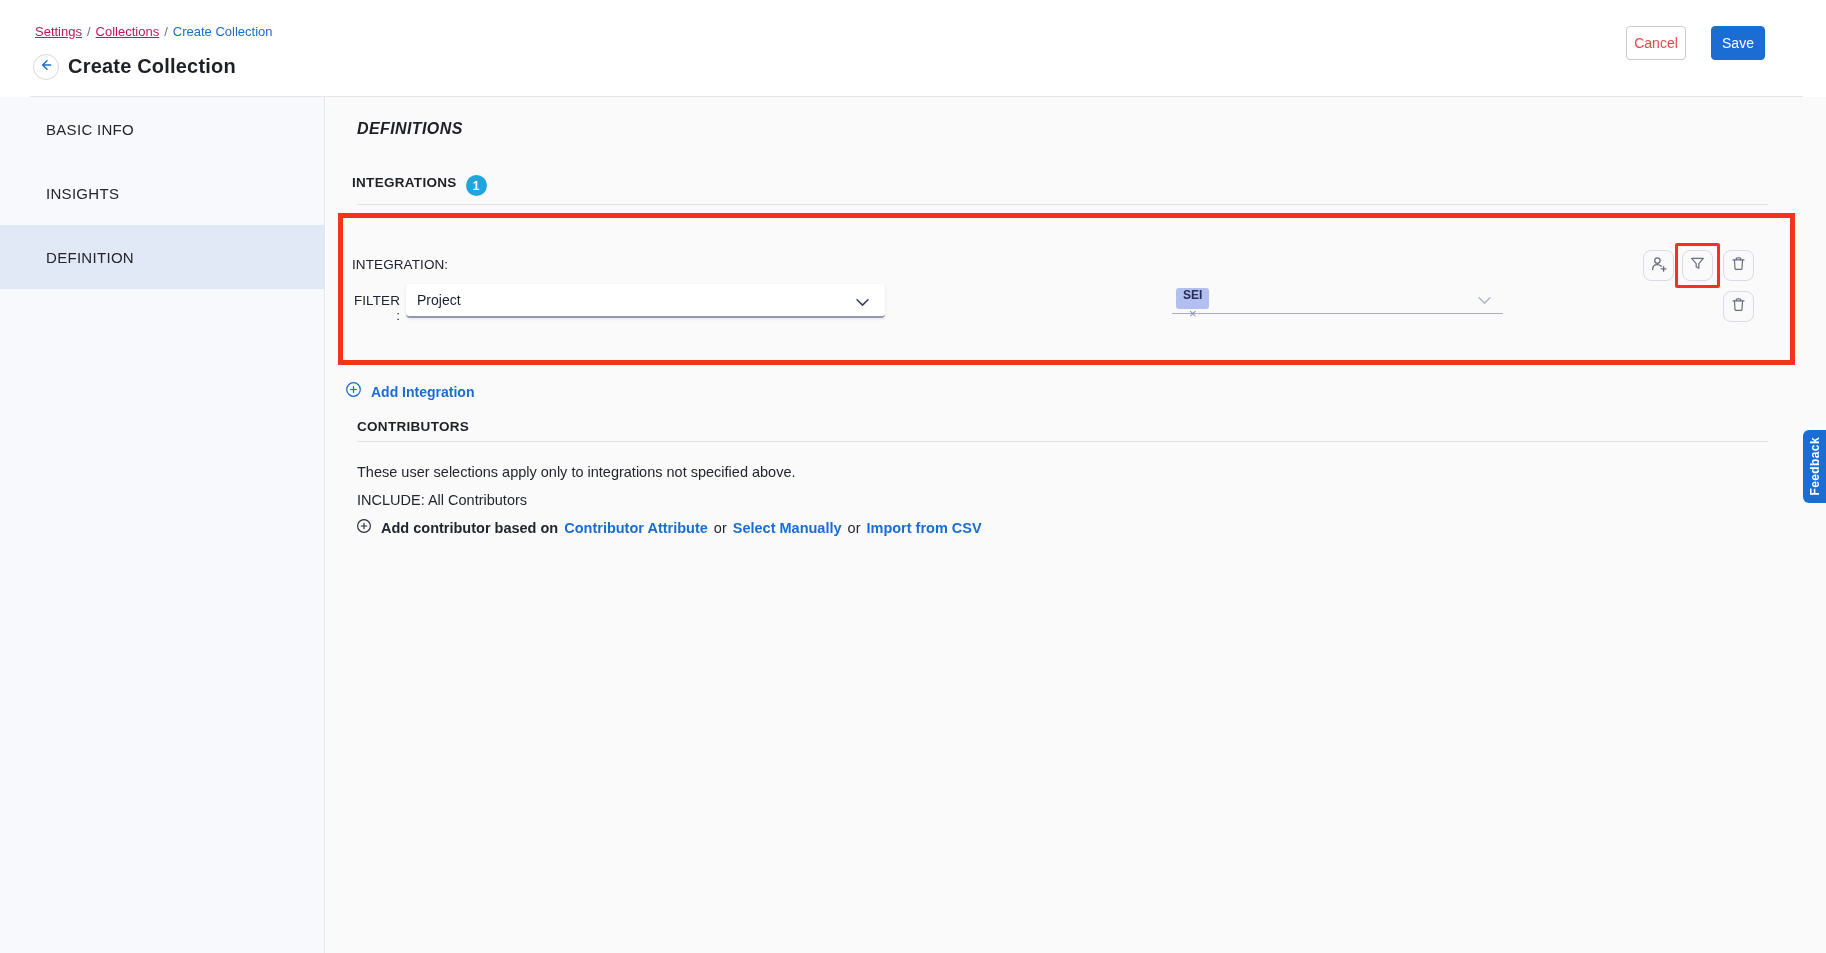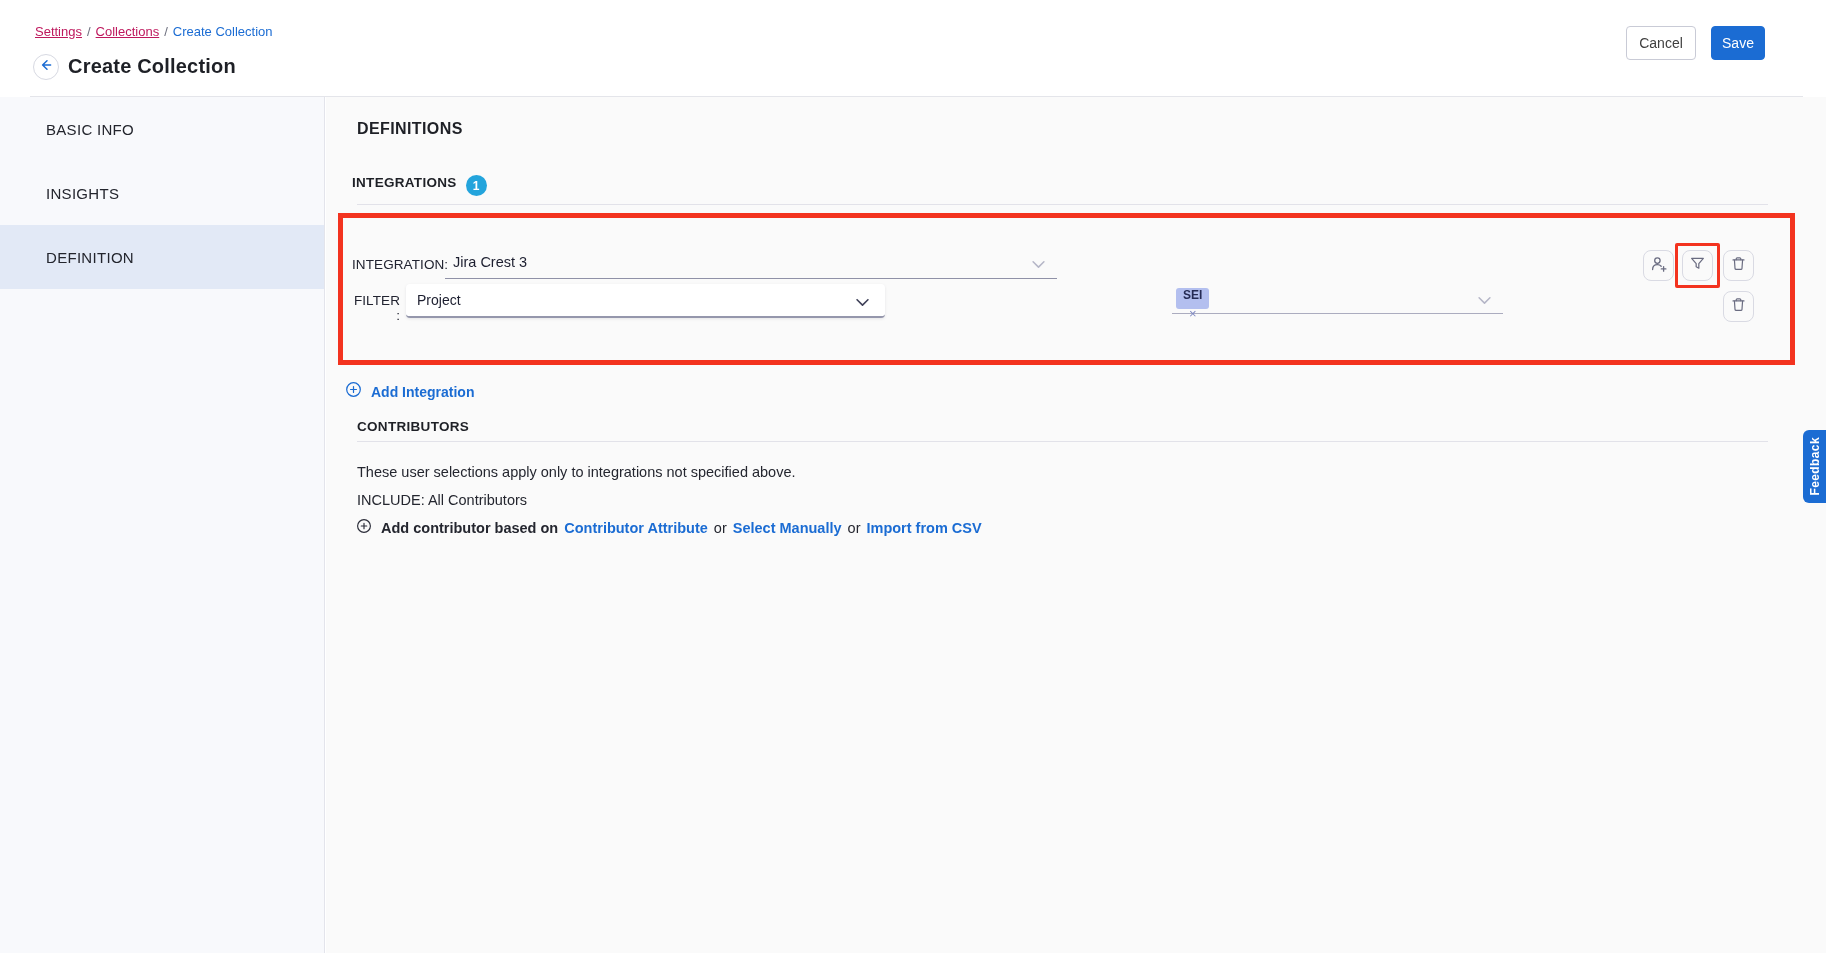--- a/index.html
+++ b/index.html
@@ -10,31 +10,31 @@
   
   .header { position:absolute; left:0; top:0; width:1826px; height:97px; background:#fff; }
   .header-divider { position:absolute; left:30px; top:96px; width:1773px; height:1px; background:#e4e5ea; }
   .breadcrumb { position:absolute; left:35px; top:24px; font-size:13px; color:#6d6f7e; display:flex; gap:5px; align-items:center; }
   .breadcrumb .crumb { color:#be185d; cursor:pointer;text-decoration:underline; }
   .breadcrumb .crumb-current { color:#1b6cd3; cursor:pointer; }
   .back-btn { position:absolute; left:33px; top:54px; width:26px; height:26px; border-radius:50%;
               border:1px solid #d7d9e2; background:#fff; display:flex; align-items:center; justify-content:center; cursor:pointer; }
   .page-title { position:absolute; left:68px; top:55px; font-size:20px; font-weight:700; color:#1e2026; letter-spacing:.2px; }
   .btn { position:absolute; top:26px; height:34px; border-radius:4px; font-size:14px; display:flex; align-items:center; justify-content:center; cursor:pointer; font-family:"Liberation Sans",sans-serif; }
-  .btn-cancel { left:1626px; width:70px; background:#fff; border:1px solid #c9cbd6; color:#404040; }
+  .btn-cancel { left:1626px; width:60px; background:#fff; border:1px solid #c9cbd6; color:#ef4444; }
   .btn-save { left:1711px; width:54px; background:#1b6cd3; border:1px solid #1b6cd3; color:#fff; }
 
   
   .sidebar { position:absolute; left:0; top:97px; width:325px; height:856px; background:#f8f9fc; border-right:1px solid #e3e4eb; }
   .nav-item { height:64px; display:flex; align-items:center; padding-left:46px; font-size:15px; color:#23252d; letter-spacing:.3px; cursor:pointer; }
   .nav-item.active { background:#e2e9f6; }
 
   
   .main-bg { position:absolute; left:326px; top:97px; width:1500px; height:856px; background:#fafafa; }
-  .section-title { position:absolute; left:357px; top:120px; font-size:16px; font-weight:700; color:#1e2026; letter-spacing:.4px; }
+  .section-title { position:absolute; left:357px; top:120px; font-size:16px; font-weight:700; color:#1e2026; letter-spacing:.4px;font-style:italic; }
   .integrations-head { position:absolute; left:352px; top:175px; display:flex; gap:9px; }
   .integrations-label, .contributors-label { font-size:13.5px; font-weight:700; color:#1e2026; letter-spacing:.3px; }
   .count-badge { width:21px; height:21px; border-radius:50%; background:#23a4dc; color:#fff; font-size:12px; font-weight:700;
                  display:flex; align-items:center; justify-content:center; }
   .hdivider { position:absolute; height:1px; background:#e2e2e9; left:357px; width:1411px; }
   .divider-integrations { top:204px; }
   .divider-contributors { top:441px; }
 
   
   .red-box { position:absolute; left:338px; top:213px; width:1457px; height:152px; border:5px solid #f3331f; pointer-events:none; }
@@ -126,28 +126,20 @@
   <div class="section-title">DEFINITIONS</div>
 
   <div class="integrations-head">
     <span class="integrations-label">INTEGRATIONS</span>
     <span class="count-badge">1</span>
   </div>
   <div class="hdivider divider-integrations"></div>
 
   <div class="field-label lbl-integration">INTEGRATION:</div>
 
-  <div class="u-select sel-integration">
-    <span class="sel-value">Jira Crest 3</span>
-    <span class="chevron">
-      <svg width="13" height="8" viewBox="0 0 12 7">
-          <path d="M1 1 L6 6 L11 1" fill="none" stroke="#b5b6c7" stroke-width="1.4" stroke-linecap="round" stroke-linejoin="round"></path>
-        </svg>
-    </span>
-  </div>
 
   <div class="field-label lbl-filter">FILTER :</div>
 
   <div class="box-select">
     <span class="sel-value">Project</span>
     <span class="chevron" style="right:16px;">
       <svg width="13" height="8" viewBox="0 0 12 7">
           <path d="M1 1 L6 6 L11 1" fill="none" stroke="#41435a" stroke-width="1.5" stroke-linecap="round" stroke-linejoin="round"></path>
         </svg>
     </span>

